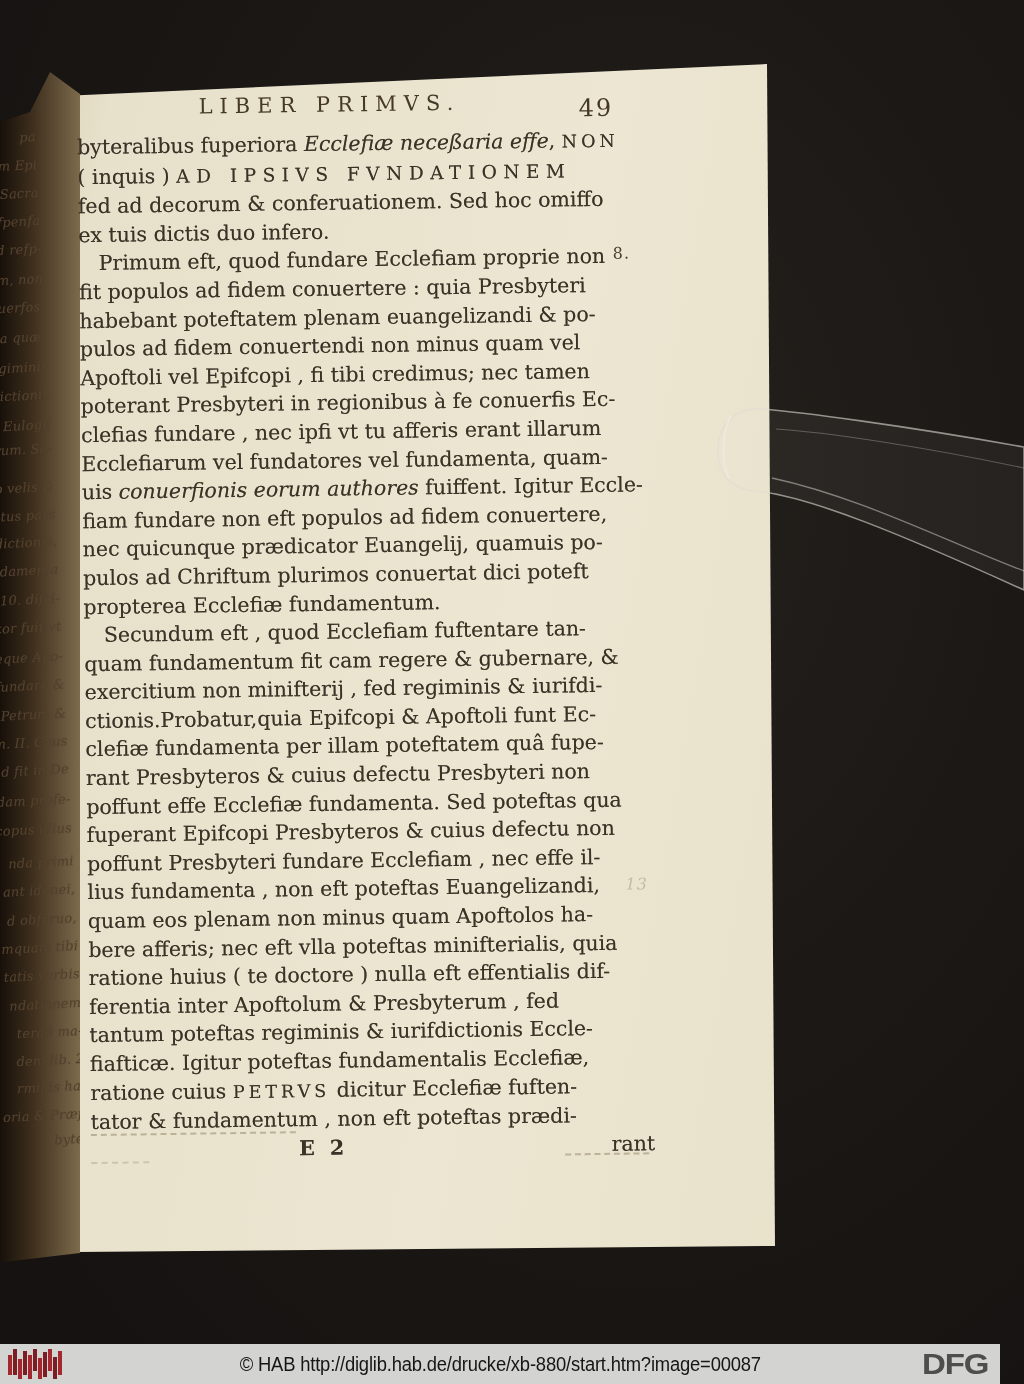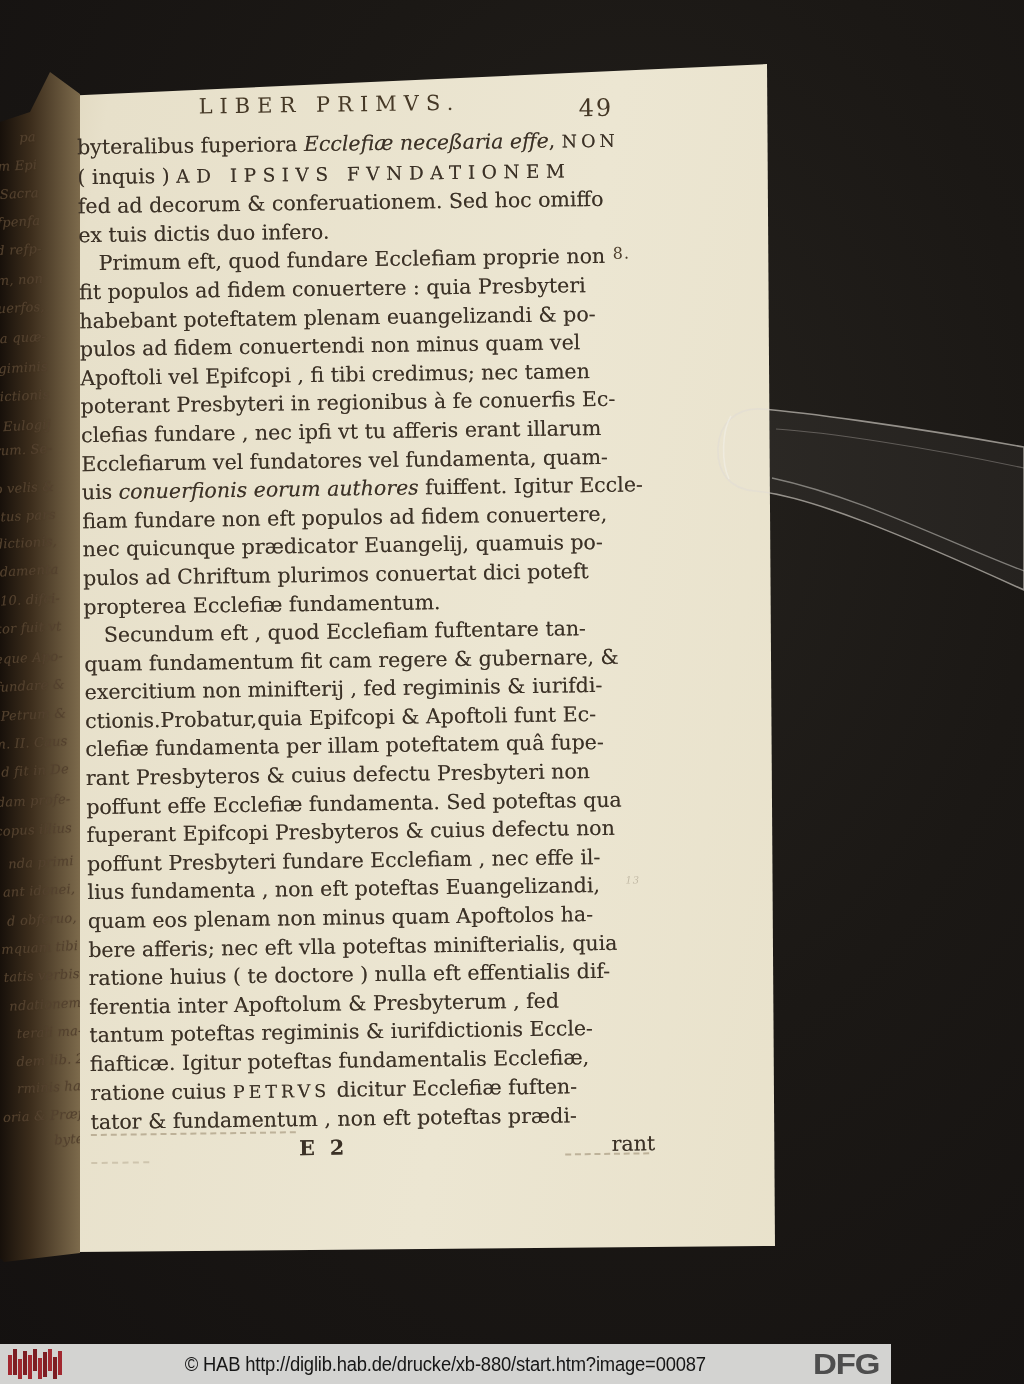--- a/index.html
+++ b/index.html
@@ -39,27 +39,27 @@
     text-shadow:0 0 .6px rgba(59,49,38,.55);}
   .line{white-space:nowrap;}
   .line.indent{text-indent:20px;}
   .seg-i{font-style:italic;}
   .seg-c{letter-spacing:4px;font-size:17.5px;}
   .seg-C{letter-spacing:6.5px;font-size:18.5px;}
   .sig-row{position:relative;height:29px;}
   .sig-mark{position:absolute;left:208px;letter-spacing:4px;font-weight:bold;}
   .sig-catchword{position:absolute;right:2px;}
   .margin-note{position:absolute;font-size:16px;color:#4d3e2c;letter-spacing:1px;}
-  .margin-note.faint{opacity:.25;font-style:italic;font-size:10px;}
+  .margin-note.faint{opacity:.25;font-style:italic;font-size:16px;}
   .artifact-dash{position:absolute;border-top:2px dashed rgba(122,102,72,.40);height:0;}
   
   .glass-rod{position:absolute;left:0;top:0;pointer-events:none;}
   
   .footer{
-    position:absolute;left:0;bottom:0;width:891px;height:40px;background:#d3d3d1;
+    position:absolute;left:0;bottom:0;width:1000px;height:40px;background:#d3d3d1;
     display:flex;align-items:center;font-family:"Liberation Sans", sans-serif;
   }
   .hab-logo{position:absolute;left:8px;top:5px;width:60px;height:30px;display:block;}
   .hab-bar{position:absolute;width:3.5px;background:#a22830;}
   .hab-bar.alt{background:#7c1d23;}
   .footer-url{
     margin:0 auto;font-size:20px;color:#161616;transform:scaleX(.92);
     letter-spacing:-.2px;white-space:nowrap;
   }
   .dfg-logo{

